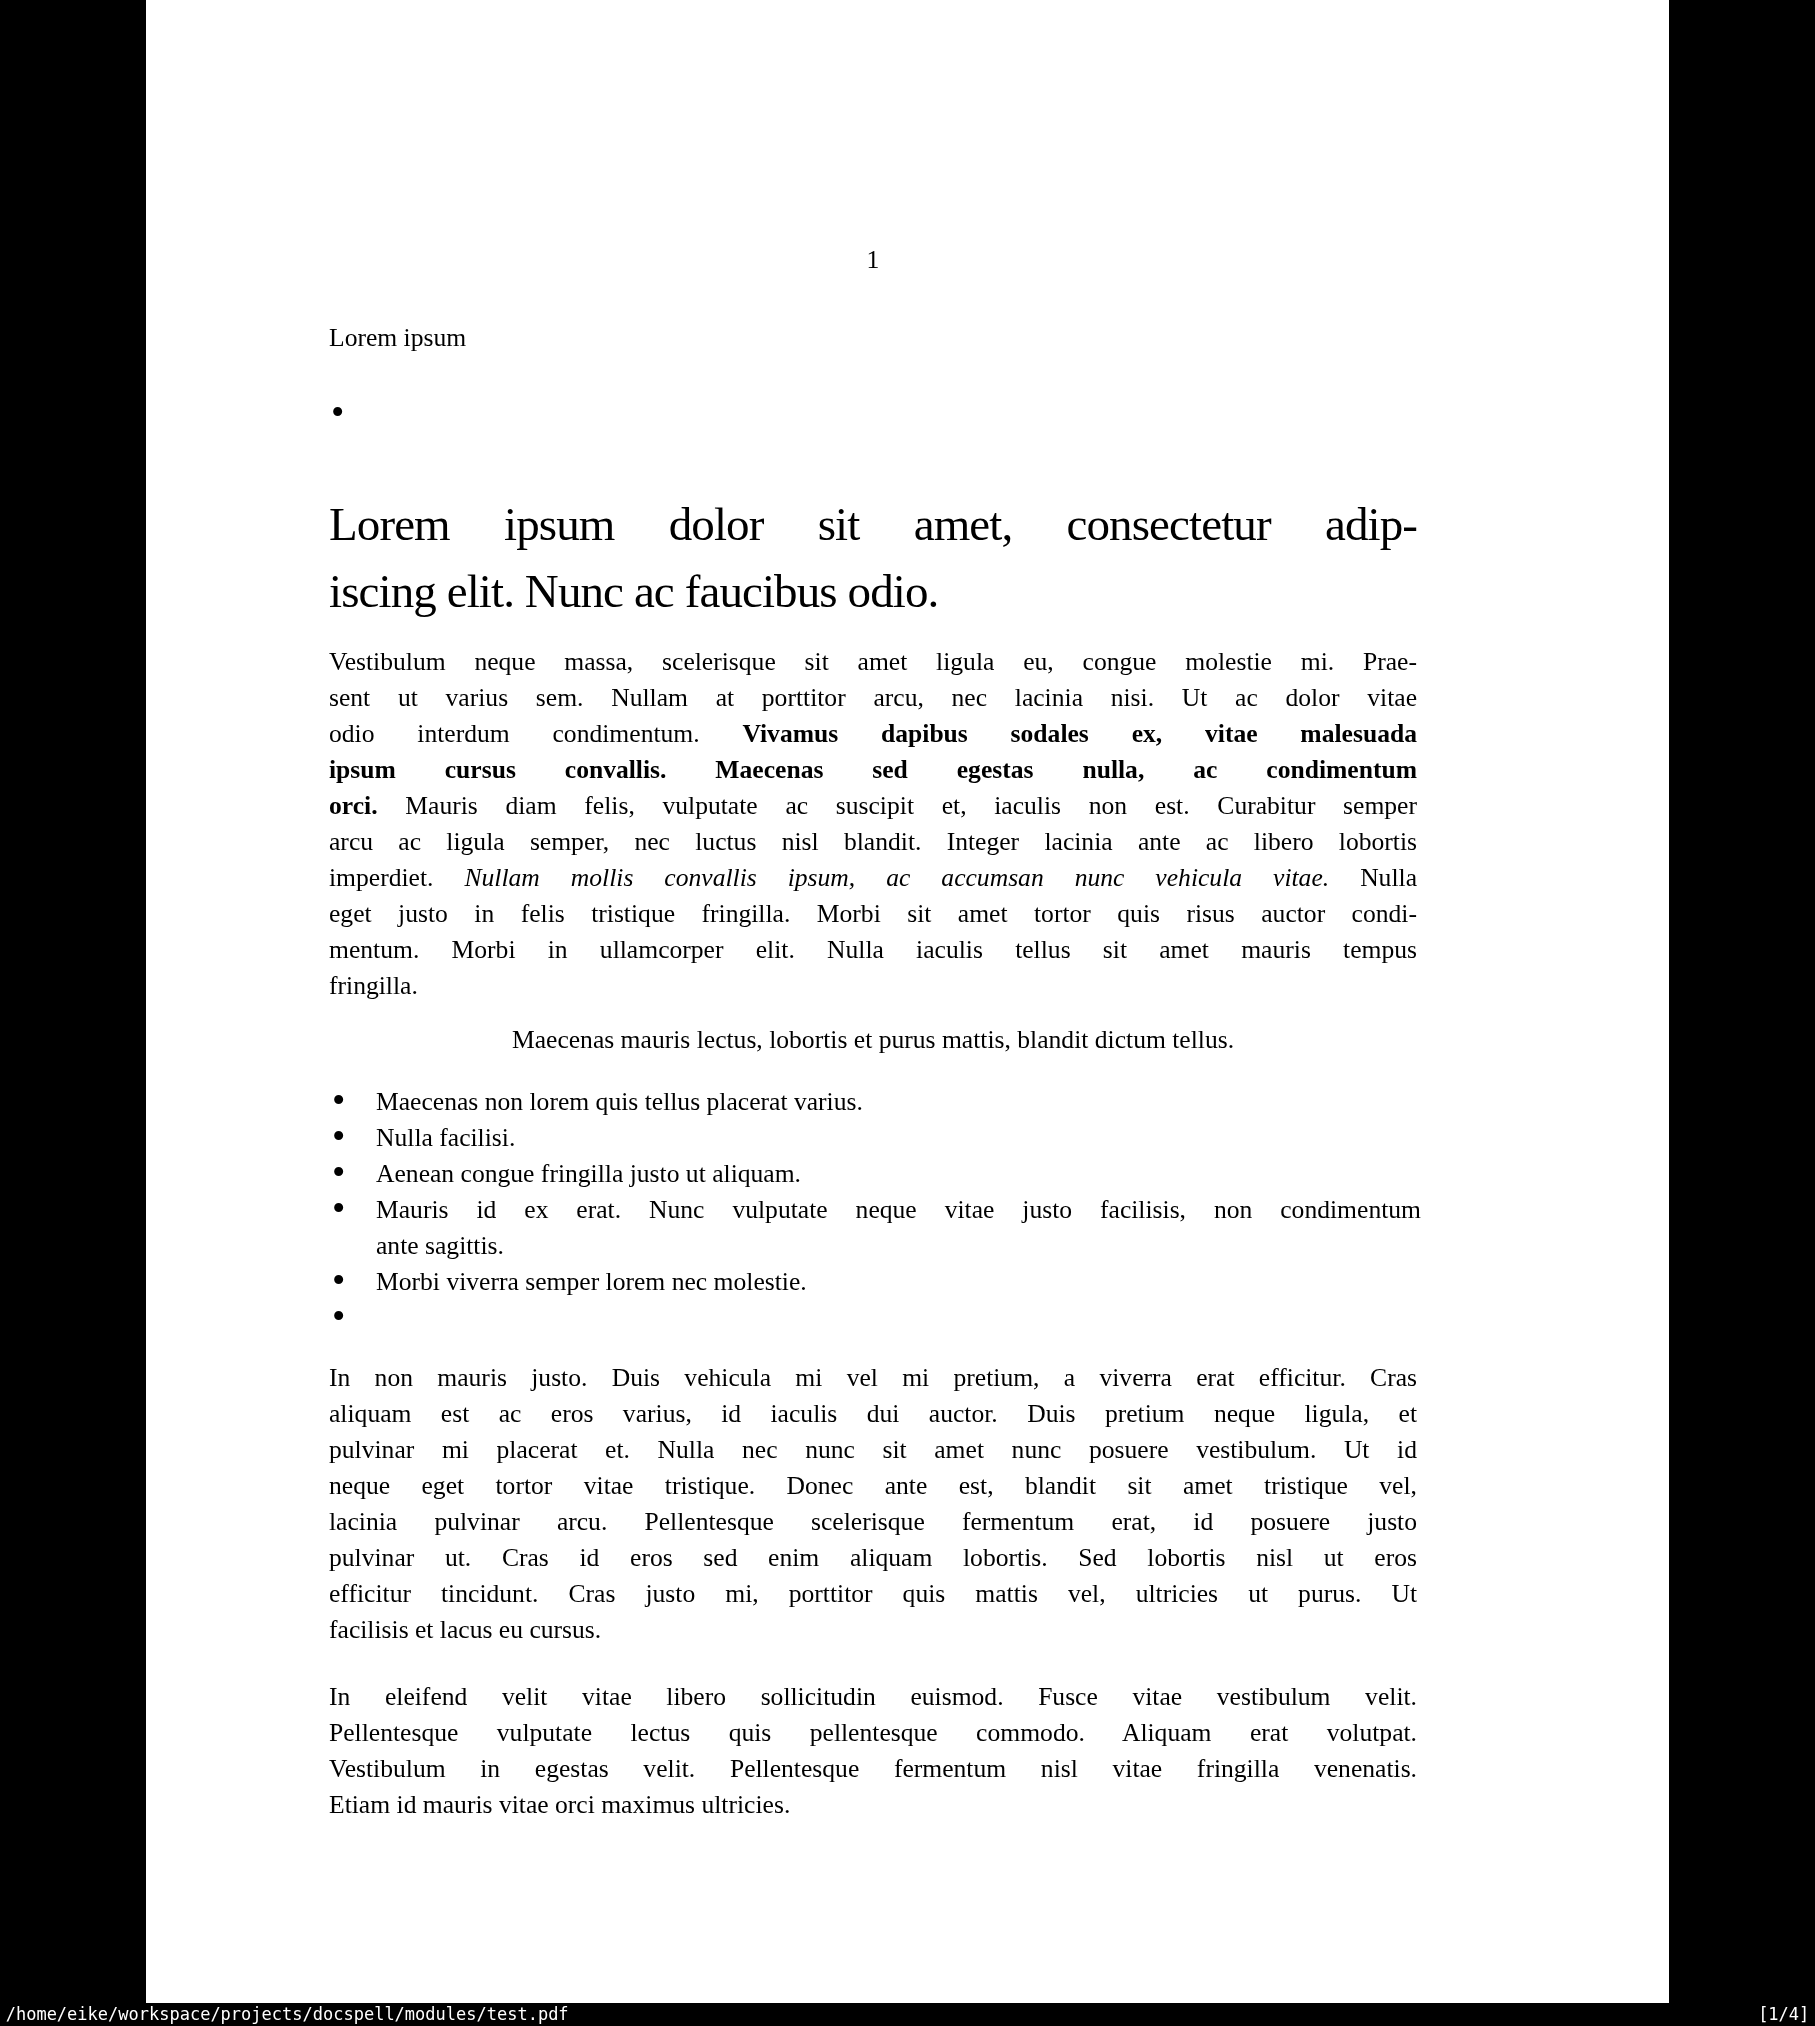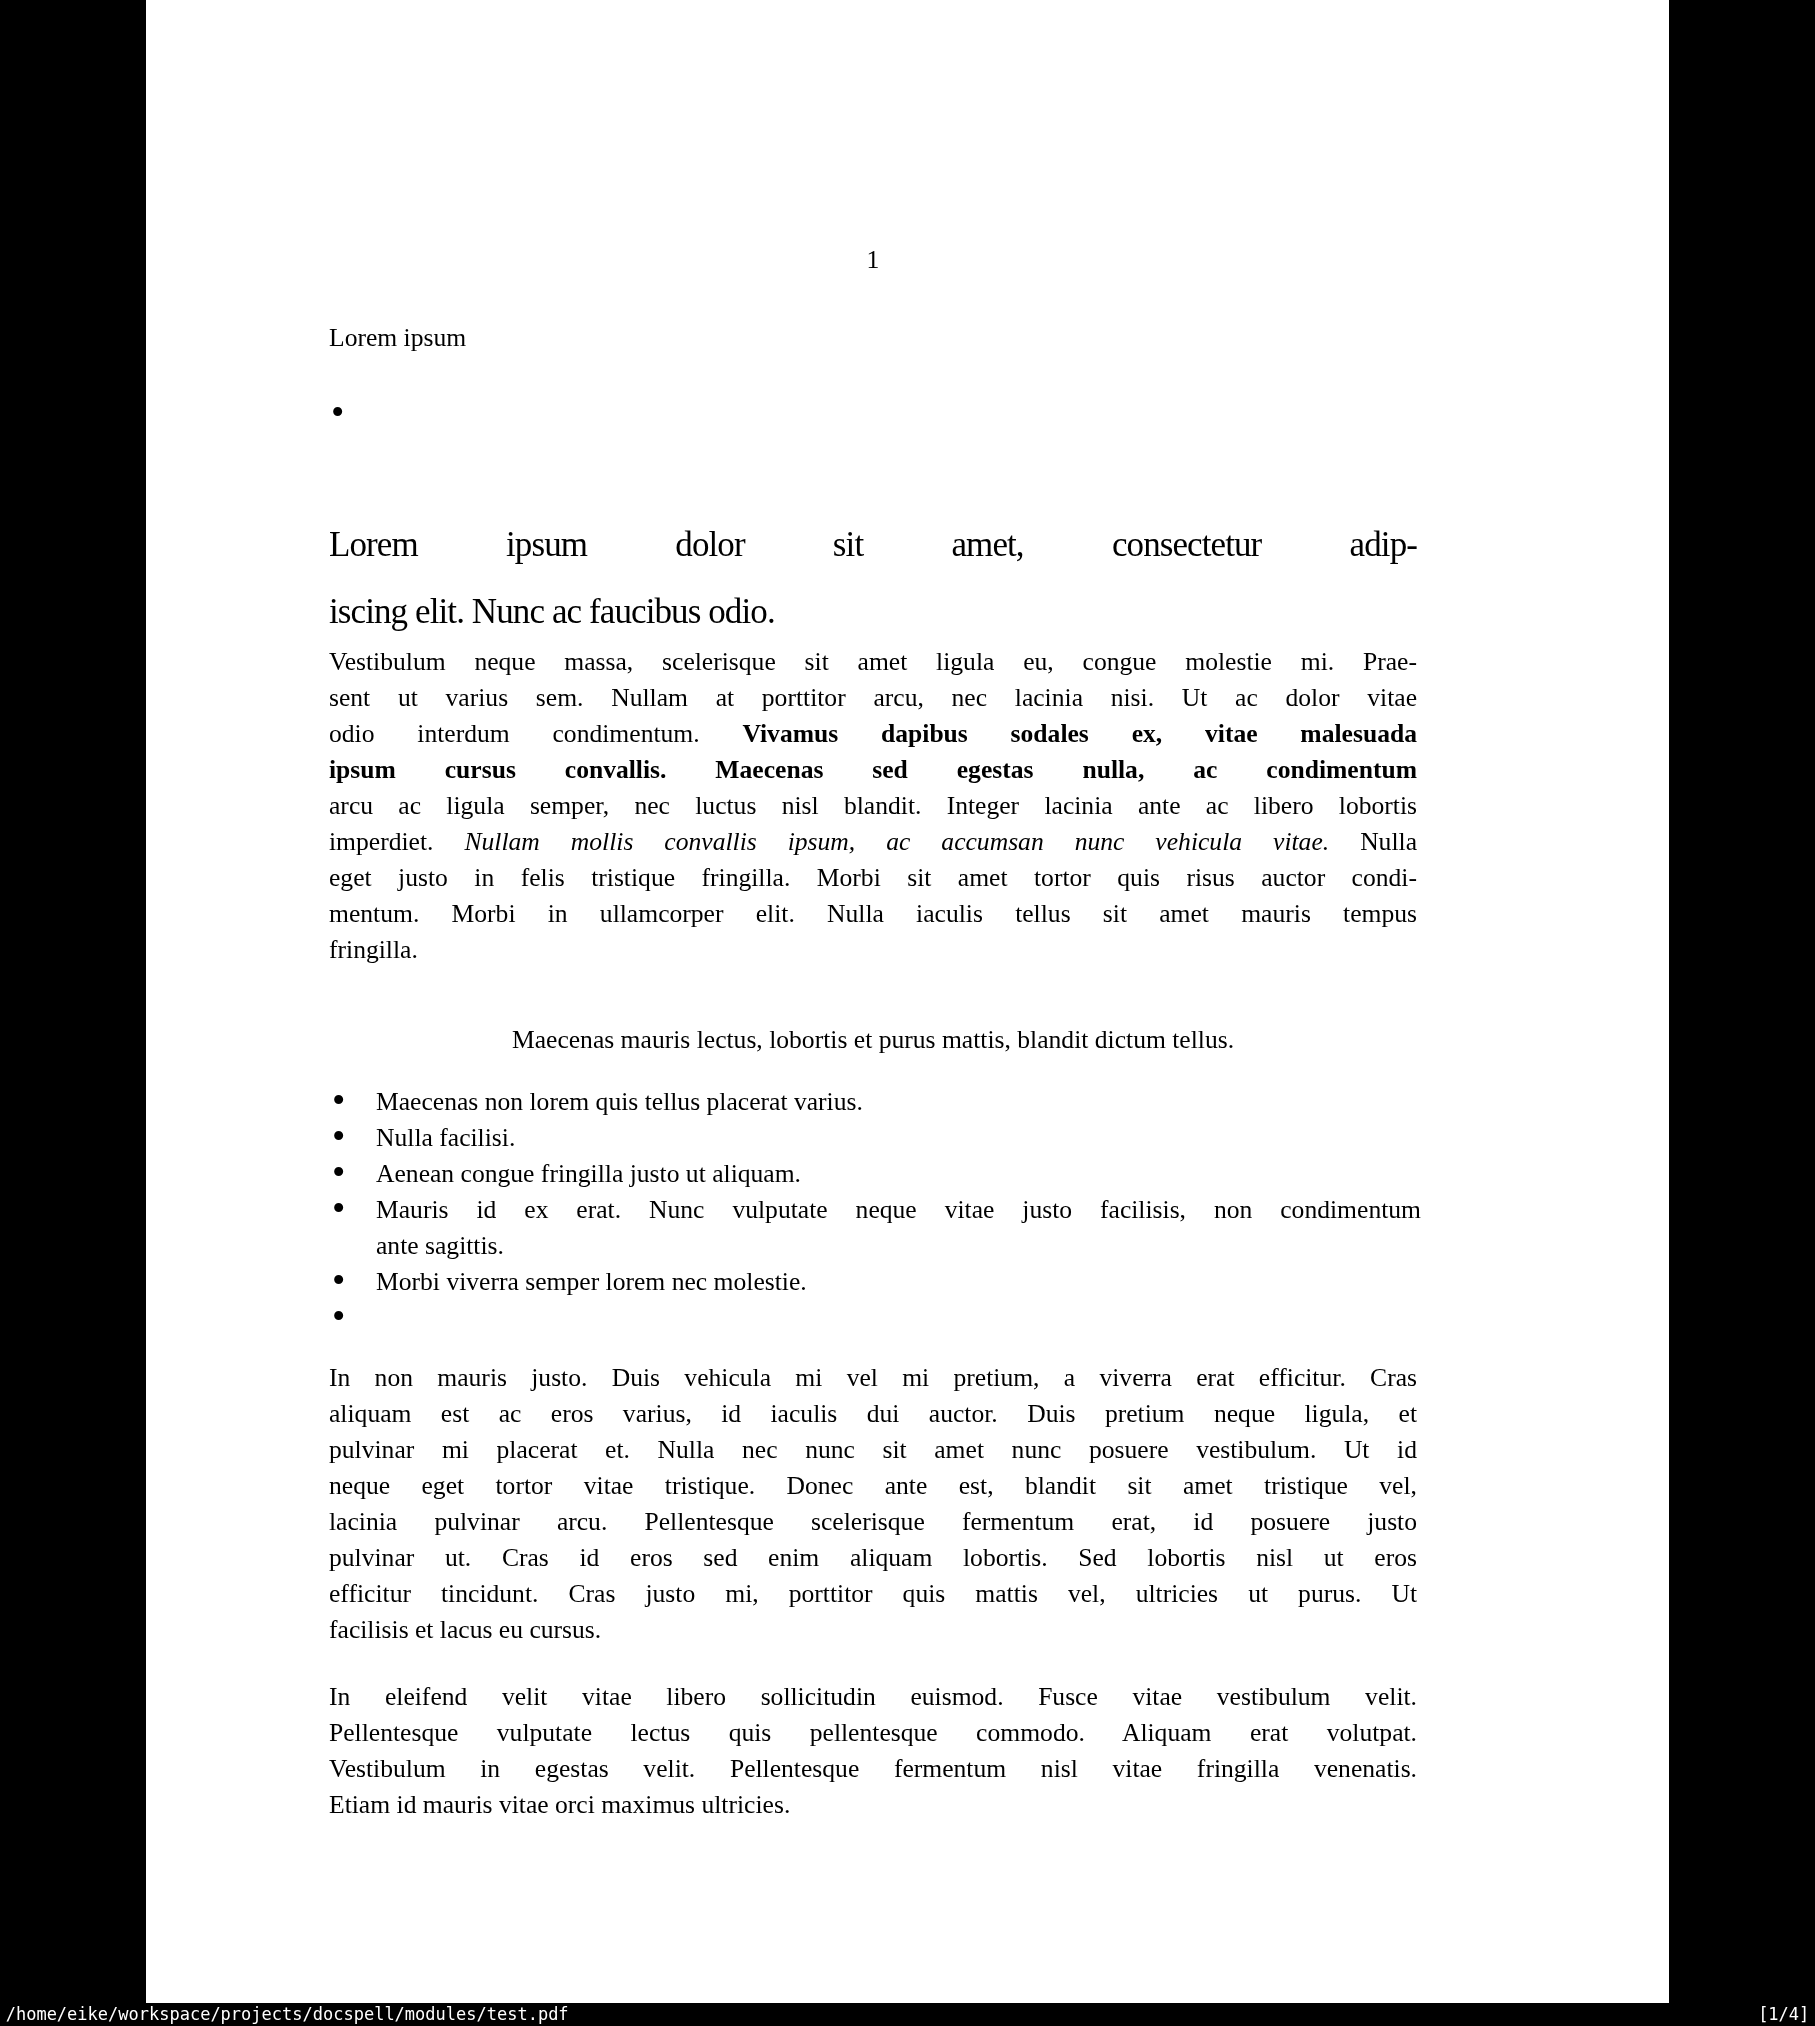--- a/index.html
+++ b/index.html
@@ -22,22 +22,22 @@
   .line.just { text-align:justify; text-align-last:justify; }
   .seg-b { font-weight:bold;margin-top:12px; }
   .seg-i { font-style:italic; }
   .page-number { top:242px; text-align:center; }
   .intro { top:320px; }
   .lone-bullet {
     position:absolute; left:185px; top:394px;
     font-size:38px; line-height:36px;
   }
   .heading {
-    top:511px;
-    font-size:35px; line-height:67px; letter-spacing:-0.9px;
+    top:491px;
+    font-size:47px; line-height:67px; letter-spacing:-0.9px;
   }
   .para-1 { top:644px; }
   .para-2 { top:1022px;text-align:center; }
   .list-block { top:1084px; left:230px; width:1045px; }
   .list-item { position:relative; }
   .bullet-marker {
     position:absolute; left:-44px; top:-1.9px;
     font-size:38px; line-height:36px;
   }
   .para-3 { top:1360px; }
@@ -67,20 +67,21 @@
   <div class="block heading">
       <div class="line just"><span class="">Lorem ipsum dolor sit amet, consectetur adip-</span></div>
       <div class="line"><span class="">iscing elit. Nunc ac faucibus odio.</span></div>
     </div>
 
   <div class="block para-1">
       <div class="line just"><span class="">Vestibulum neque massa, scelerisque sit amet ligula eu, congue molestie mi. Prae-</span></div>
       <div class="line just"><span class="">sent ut varius sem. Nullam at porttitor arcu, nec lacinia nisi. Ut ac dolor vitae</span></div>
       <div class="line just"><span class="">odio interdum condimentum. </span><span class="seg-b ">Vivamus dapibus sodales ex, vitae malesuada</span></div>
       <div class="line just"><span class="seg-b ">ipsum cursus convallis. Maecenas sed egestas nulla, ac condimentum</span></div>
+      <div class="line just"><span class="seg-b ">orci.</span><span class=""> Mauris diam felis, vulputate ac suscipit et, iaculis non est. Curabitur semper</span></div>
       <div class="line just"><span class="">arcu ac ligula semper, nec luctus nisl blandit. Integer lacinia ante ac libero lobortis</span></div>
       <div class="line just"><span class="">imperdiet. </span><span class="seg-i">Nullam mollis convallis ipsum, ac accumsan nunc vehicula vitae.</span><span class=""> Nulla</span></div>
       <div class="line just"><span class="">eget justo in felis tristique fringilla. Morbi sit amet tortor quis risus auctor condi-</span></div>
       <div class="line just"><span class="">mentum. Morbi in ullamcorper elit. Nulla iaculis tellus sit amet mauris tempus</span></div>
       <div class="line"><span class="">fringilla.</span></div>
     </div>
 
   <div class="block para-2">
       <div class="line"><span class="">Maecenas mauris lectus, lobortis et purus mattis, blandit dictum tellus.</span></div>
     </div>

